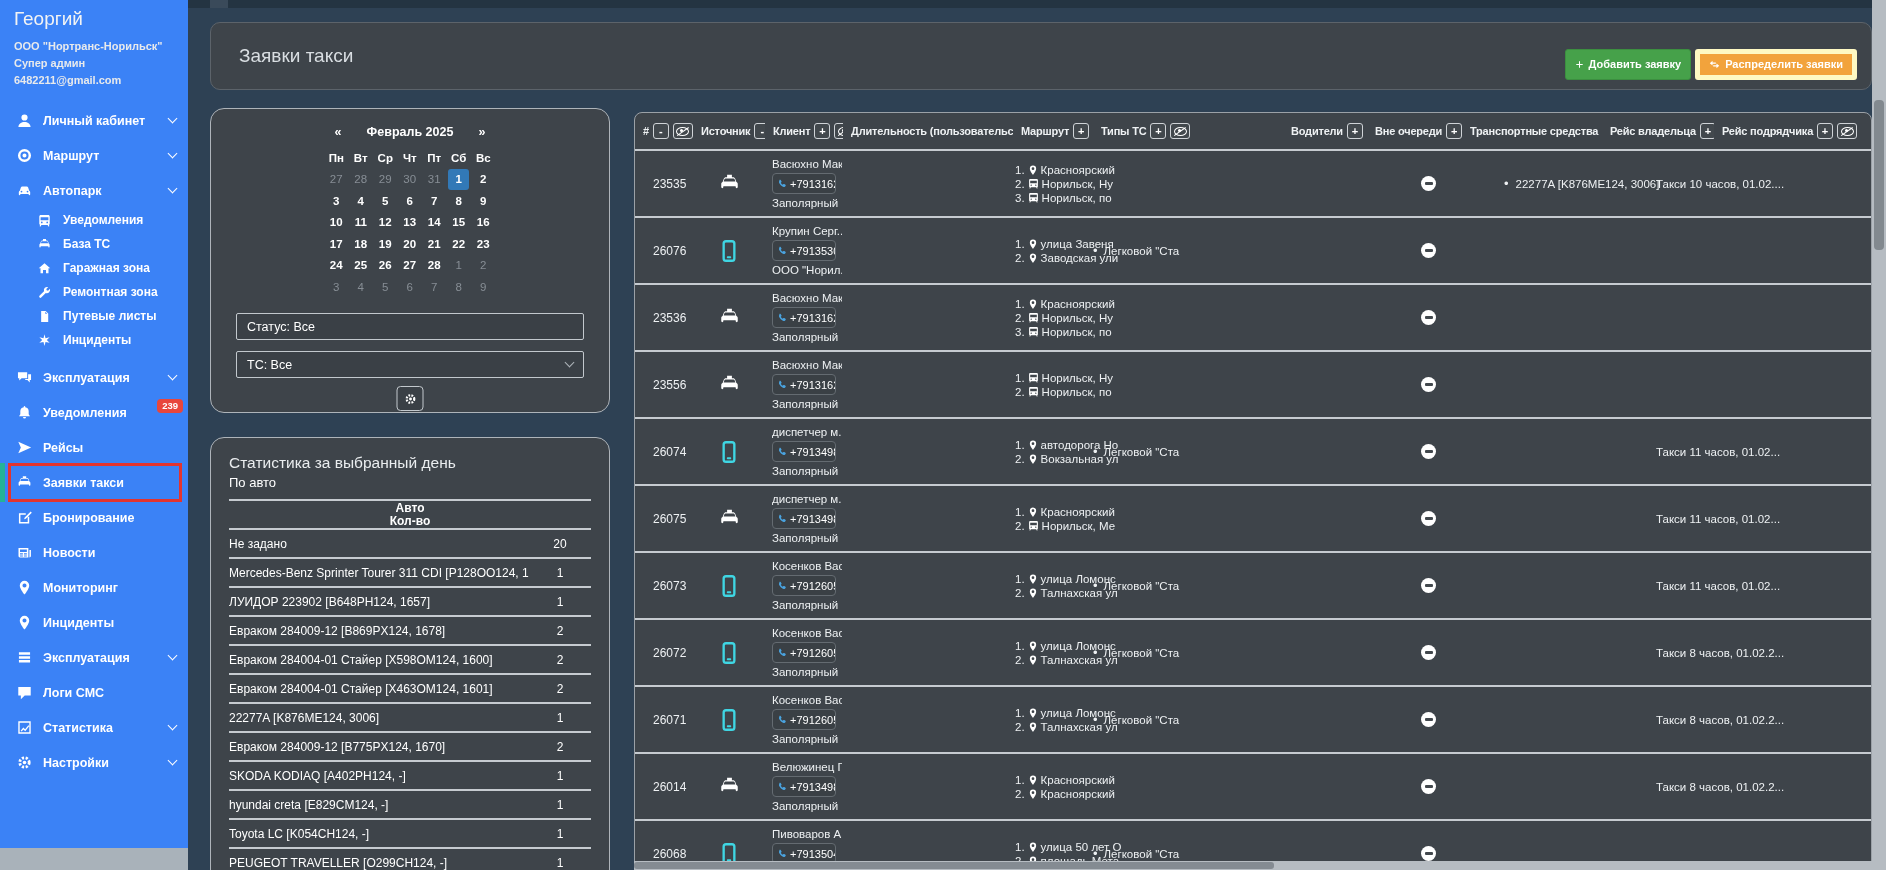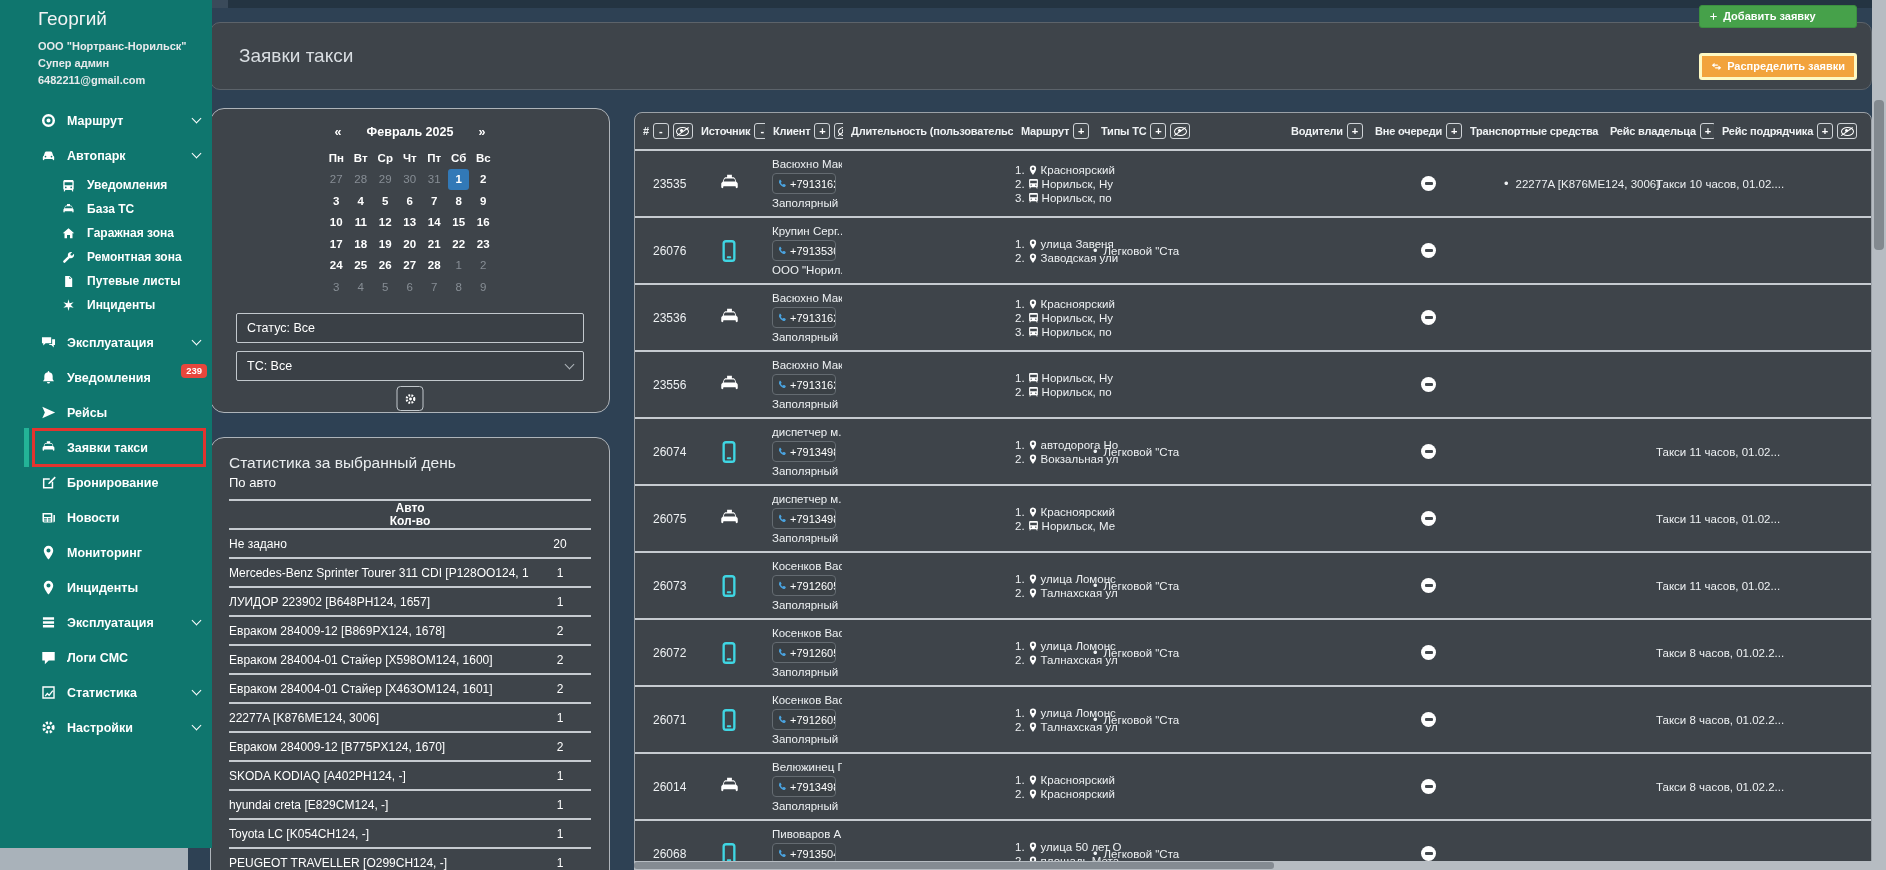--- a/index.html
+++ b/index.html
@@ -1,19 +1,19 @@
 <!DOCTYPE html>
 <html><head>
 <meta charset="utf-8">
 <style>
   html,body{margin:0;padding:0;}
   body{width:1886px;height:870px;overflow:hidden;position:relative;background:#2e4154;
        font-family:"Liberation Sans","DejaVu Sans",sans-serif;-webkit-font-smoothing:antialiased;}
   
-  .sidebar{position:absolute;left:0;top:0;width:188px;height:848px;background:#0f766e;color:#fff;z-index:3;padding-left:24px;}
+  .sidebar{position:absolute;left:0;top:0;width:188px;height:848px;background:#3b82f6;color:#fff;z-index:3;}
   .user-block{padding:8px 14px 0 14px;}
   .user-name{font-size:19px;color:#f2f3f4;font-weight:400;margin-bottom:8px;}
   .user-line{font-size:11px;font-weight:600;color:#e8eaec;line-height:1.55;}
   .menu{margin-top:14px;}
   .menu-item{height:35px;display:flex;align-items:center;padding:0 12px 0 16px;gap:10px;
              font-size:12.5px;font-weight:700;color:#fff;position:relative;cursor:pointer;}
   .menu-item.sub{height:24px;padding-left:36px;font-size:12px;}
   .menu-item.after-group{margin-top:8px;}
   .mi-icon{width:17px;display:flex;justify-content:center;align-items:center;flex:none;}
   .mi-label{white-space:nowrap;}
@@ -30,41 +30,41 @@
   .top-strip-tab{position:absolute;left:22px;top:0;width:18px;height:8px;background:#3a4a5a;}
   .vscroll{position:absolute;right:0;top:0;width:14px;height:100%;background:#b6bcc2;z-index:6;}
   .vscroll-thumb{position:absolute;top:100px;height:150px;left:2px;width:10px;background:#82898f;border-radius:4px;}
   .hscroll{position:absolute;left:446px;bottom:0;width:1238px;height:9px;background:#b6bcc2;z-index:5;}
   .hscroll-thumb{position:absolute;left:0;top:1px;height:7px;width:640px;background:#848b92;border-radius:3px;}
   
   .header-panel{position:absolute;left:22px;top:22px;width:1662px;height:68px;background:#3e444a;
                 border:1px solid #5c636a;border-radius:10px;box-sizing:border-box;}
   .page-title{position:absolute;left:28px;top:0;height:66px;display:flex;align-items:center;
               font-size:19px;color:#d9dee2;font-weight:400;}
-  .header-buttons{position:absolute;right:14px;bottom:9px;display:flex;gap:25px;flex-direction:column;}
+  .header-buttons{position:absolute;right:14px;bottom:9px;display:flex;gap:4px;}
   .btn{font-size:11px;font-weight:700;color:#fff;padding:4px 9px;border-radius:3px;display:flex;gap:5px;
        align-items:center;cursor:pointer;line-height:1.2;}
   .btn .icn{display:flex;}
   .btn-green{background:#46a14a;border:1px solid #3c8f40;}
-  .btn-orange{background:#f2a33c;border:3px solid #fef9c3;}
+  .btn-orange{background:#f2a33c;border:5px solid #fef9c3;}
   
   .calendar-panel{position:absolute;left:22px;top:108px;width:400px;height:305px;background:#3e444a;
                   border:1px solid #aeb4ba;border-radius:14px;box-sizing:border-box;}
   .cal{width:172px;margin:16px auto 0 auto;color:#fff;}
   .cal-head{display:flex;align-items:center;font-size:12.5px;font-weight:700;margin-bottom:8px;}
   .cal-nav{width:28px;text-align:center;cursor:pointer;font-weight:700;}
   .cal-month{flex:1;text-align:center;}
   .cal-grid{display:grid;grid-template-columns:repeat(7,24.5px);}
   .cal-cell{height:21.5px;display:flex;align-items:center;justify-content:center;font-size:11.5px;font-weight:700;}
   .cal-cell.wd{font-weight:700;}
   .cal-cell.day{cursor:pointer;}
   .cal-cell.muted{color:#878e95;font-weight:400;}
   .cal-cell.sel span{background:#3279b7;width:21px;height:21px;display:flex;align-items:center;justify-content:center;border-radius:3px;}
-  .filter-box{position:absolute;left:25px;width:348px;height:16px;border:1px solid #c2c8cd;background:#3a4046;
-              border-radius:2px;color:#fff;font-size:12.5px;display:flex;align-items:center;padding:14px 10px;
+  .filter-box{position:absolute;left:25px;width:348px;height:27px;border:1px solid #c2c8cd;background:#3a4046;
+              border-radius:2px;color:#fff;font-size:12.5px;display:flex;align-items:center;padding:0 10px;
               box-sizing:border-box;cursor:pointer;}
   .filter-status{top:204px;}
   .filter-ts{top:242px;}
   .filter-chev{margin-left:auto;width:6px;height:6px;border-right:1.5px solid #aeb4ba;border-bottom:1.5px solid #aeb4ba;
                transform:rotate(45deg);margin-top:-4px;}
   .gear-btn{position:absolute;left:50%;transform:translateX(-50%);top:277px;width:25px;height:23px;
             border:1px solid #c2c8cd;border-radius:4px;background:#3a4046;display:flex;align-items:center;
             justify-content:center;color:#fff;cursor:pointer;}
   
   .stats-panel{position:absolute;left:22px;top:437px;width:400px;height:436px;background:#3e444a;
@@ -125,20 +125,31 @@
     <div class="user-name">Георгий</div>
     <div class="user-line">ООО "Нортранс-Норильск"</div>
     <div class="user-line">Супер админ</div>
     <div class="user-line">6482211@gmail.com</div>
   </div>
   <div class="menu" id="sidebar-menu">
       <div class="menu-item">
         <span class="mi-icon">
           <span class="icn">
             <svg width="15" height="15" viewBox="0 0 14 14" fill="currentColor">
+              <path d="M7 1.3a2.9 2.9 0 1 1 0 5.8 2.9 2.9 0 0 1 0-5.8zM1.3 13c.3-2.9 2.8-4.5 5.7-4.5s5.4 1.6 5.7 4.5z"></path>
+            </svg>
+          </span>
+        </span>
+        <span class="mi-label">Личный кабинет</span>
+        <span class="chev"></span>
+      </div>
+      <div class="menu-item">
+        <span class="mi-icon">
+          <span class="icn">
+            <svg width="15" height="15" viewBox="0 0 14 14" fill="currentColor">
               <path fill-rule="evenodd" d="M7 .9a6.1 6.1 0 1 0 0 12.2A6.1 6.1 0 0 0 7 .9zm0 2.3a3.8 3.8 0 1 1 0 7.6 3.8 3.8 0 0 1 0-7.6zm0 1.9a1.9 1.9 0 1 0 0 3.8 1.9 1.9 0 0 0 0-3.8z"></path>
             </svg>
           </span>
         </span>
         <span class="mi-label">Маршрут</span>
         <span class="chev"></span>
       </div>
       <div class="menu-item">
         <span class="mi-icon">
           <span class="icn">

